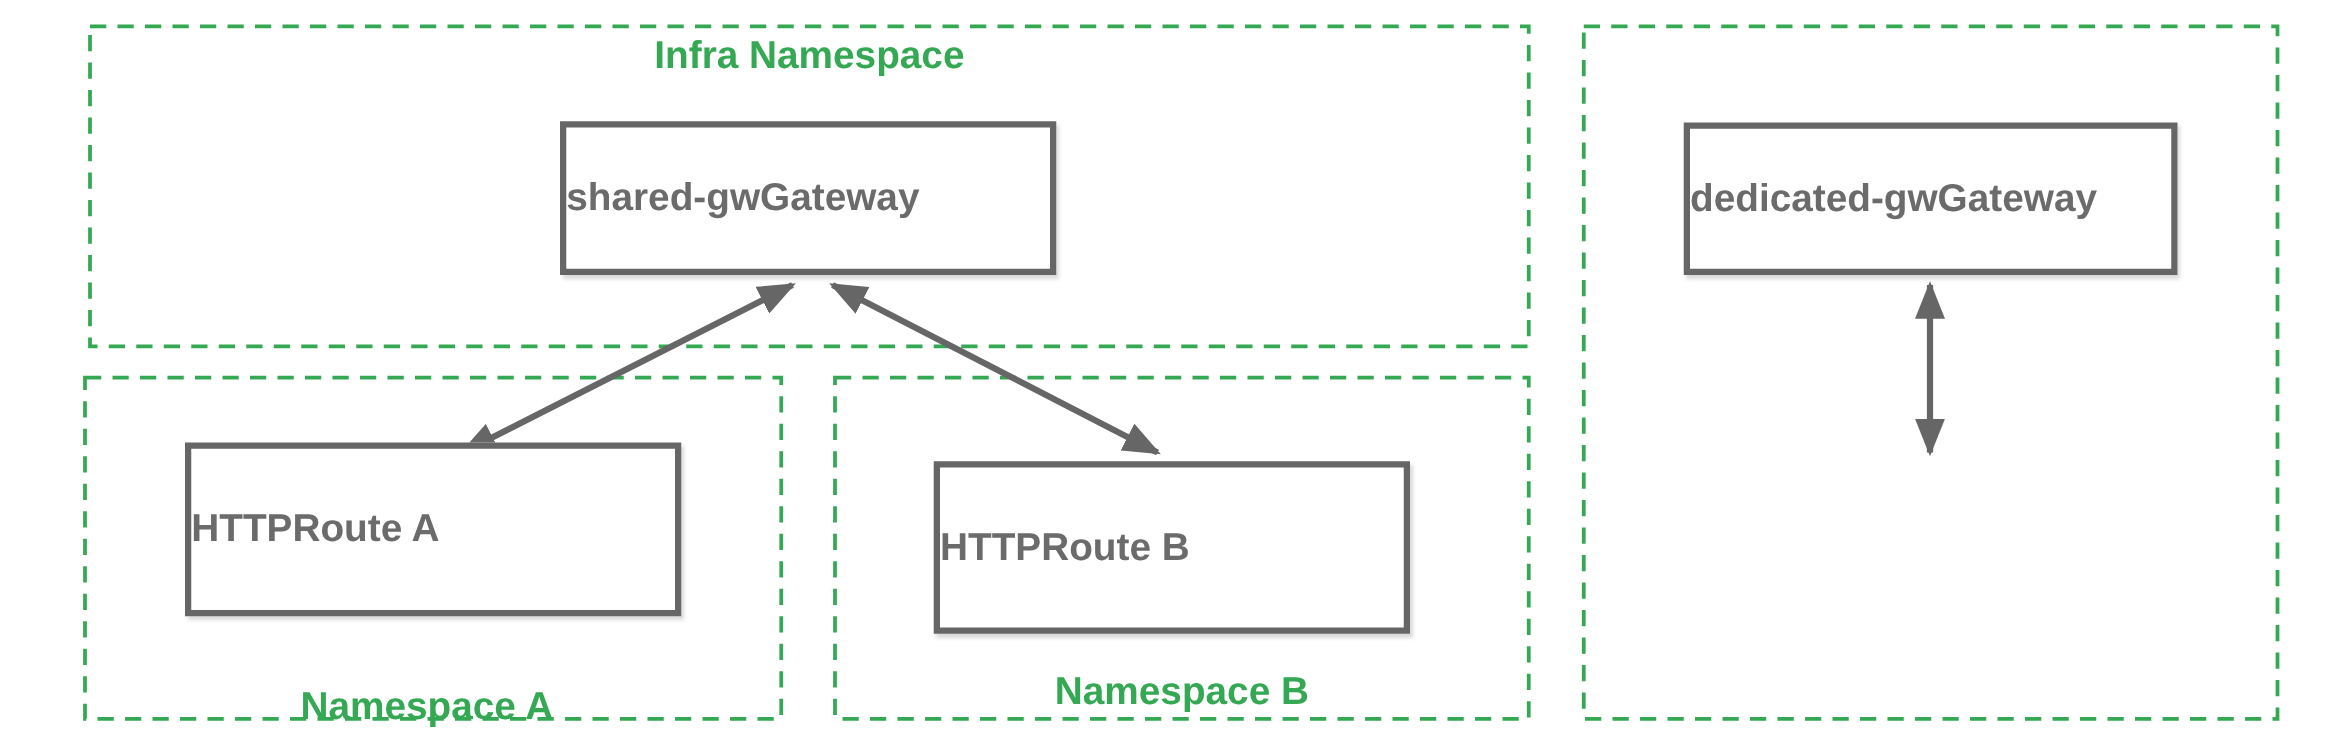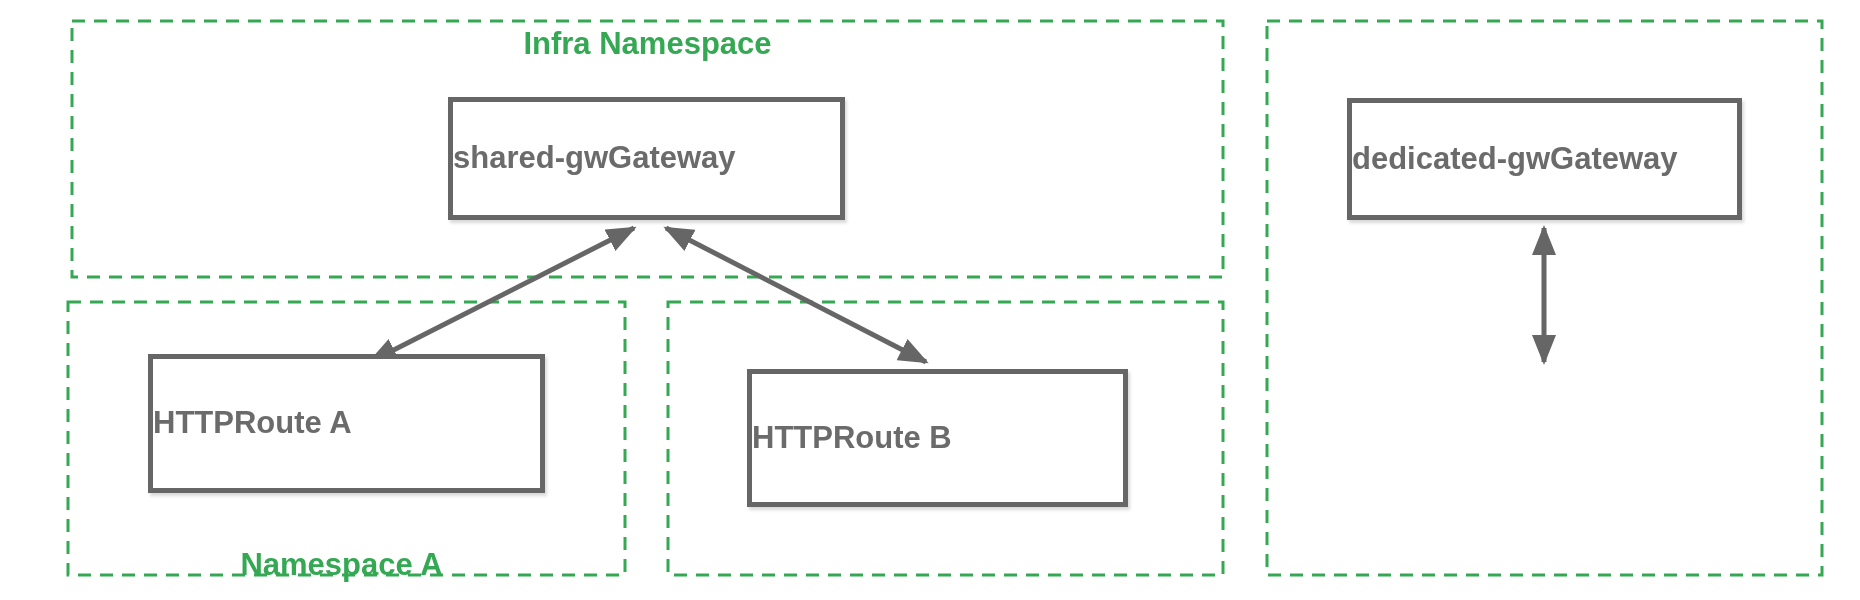--- a/index.html
+++ b/index.html
@@ -75,20 +75,21 @@
     <rect class="ns-border" x="668" y="302" width="555" height="273"></rect>
     <rect class="ns-border" x="1267" y="21" width="555" height="554"></rect>
 
     <line class="arrow" x1="370" y1="362" x2="634" y2="228" marker-start="url(#ah)" marker-end="url(#ah)"></line>
     <line class="arrow" x1="926" y1="362" x2="666" y2="228" marker-start="url(#ah)" marker-end="url(#ah)"></line>
     <line class="arrow" x1="1544" y1="362" x2="1544" y2="228" marker-start="url(#ah)" marker-end="url(#ah)"></line>
   </svg>
 
   <div class="ns-label" id="infra-title">Infra Namespace</div>
   <div class="ns-label" id="ns-a-label">Namespace A</div>
+  <div class="ns-label" id="ns-b-label">Namespace B</div>
 
   <div class="node" id="shared-gw">
     <span>shared-gw</span>
     <span>Gateway</span>
   </div>
 
   <div class="node" id="dedicated-gw">
     <span>dedicated-gw</span>
     <span>Gateway</span>
   </div>

